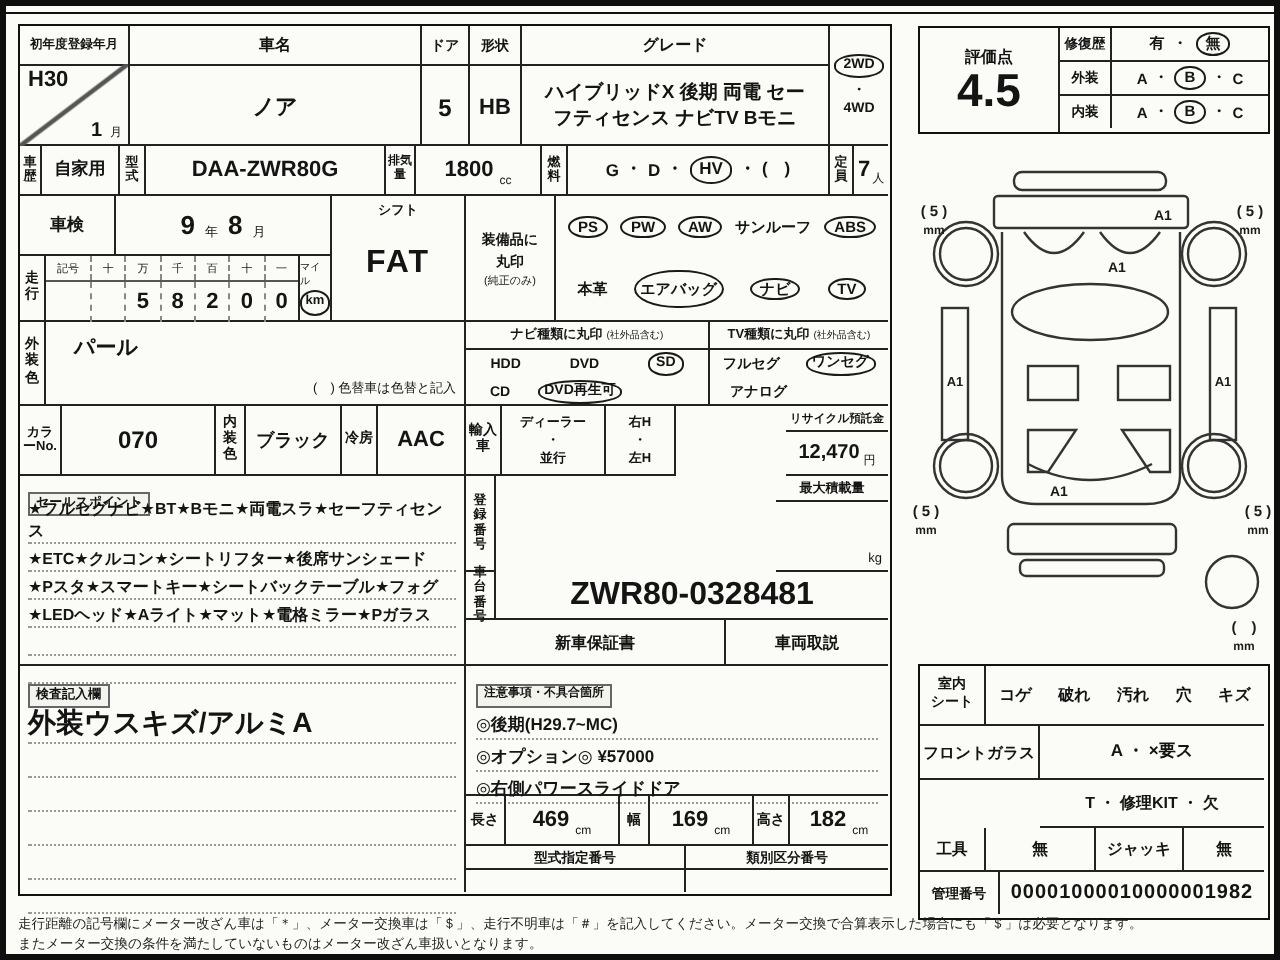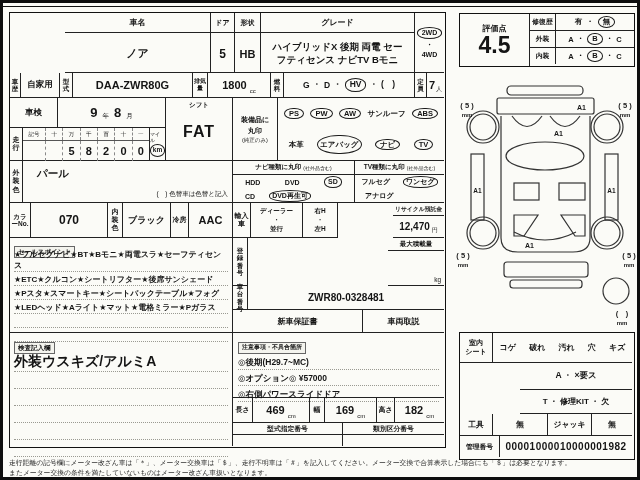--- a/index.html
+++ b/index.html
@@ -22,20 +22,28 @@
   svg text{font-family:"Liberation Sans","DejaVu Sans",sans-serif;font-weight:bold;fill:#1a1a1a;}
 </style>
 </head>
 <body>
 
 <div class="sheet">
   <div class="a" style="left:0;top:3px;width:634px;border-top:1.6px solid #111"></div>
 
   <div class="a ltable">
 
+    <div class="a bR bB" style="left:0;top:0;width:55px;height:60px">
+      <div class="bB cen" style="height:19px;font-size:6.3px;font-weight:bold">初年度登録年月</div>
+      <div class="a" style="left:0;top:19px;width:100%;height:41px;background:linear-gradient(to bottom right,transparent 47.5%,#555 49%,#555 51%,transparent 52.5%)">
+        <span class="a v" style="left:4px;top:2px;font-size:11px">H30</span>
+        <span class="a v" style="right:13px;bottom:2px;font-size:10px">1</span>
+        <span class="a" style="right:3px;bottom:2px;font-size:6px">月</span>
+      </div>
+    </div>
     <div class="a bR bB" style="left:55px;top:0;width:146px;height:60px">
       <div class="bB cen hd" style="height:19px">車名</div>
       <div class="cen v" style="height:41px;font-size:11px">ノア</div>
     </div>
     <div class="a bR bB" style="left:201px;top:0;width:24px;height:60px">
       <div class="bB cen" style="height:19px;font-size:7px;font-weight:bold">ドア</div>
       <div class="cen v" style="height:41px;font-size:12px">5</div>
     </div>
     <div class="a bR bB" style="left:225px;top:0;width:26px;height:60px">
       <div class="bB cen" style="height:19px;font-size:7px;font-weight:bold">形状</div>
@@ -204,21 +212,21 @@
       <div class="dot" style="height:13px"></div>
       <div class="dot" style="height:13px"></div>
     </div>
 
     <div class="a bR bB vt" style="left:223px;top:225px;width:15px;height:48px;font-size:6.5px">登録番号</div>
     <div class="a bB" style="left:378px;top:225px;width:56px;height:48px">
       <div class="bB cen" style="height:12px;font-size:6.5px;font-weight:bold">最大積載量</div>
       <span class="a" style="right:3px;bottom:2px;font-size:6.5px">kg</span>
     </div>
     <div class="a bR bB vt" style="left:223px;top:273px;width:15px;height:24px;font-size:6.5px">車台番号</div>
-    <div class="a bB cen v" style="left:238px;top:273px;width:196px;height:24px;font-size:10px">ZWR80-0328481</div>
+    <div class="a bB cen v" style="left:238px;top:273px;width:196px;height:24px;font-size:16px">ZWR80-0328481</div>
     <div class="a bR bB cen" style="left:223px;top:297px;width:130px;height:23px;font-size:8px;font-weight:bold">新車保証書</div>
     <div class="a bB cen" style="left:353px;top:297px;width:81px;height:23px;font-size:8px;font-weight:bold">車両取説</div>
 
     <div class="a bR" style="left:0;top:320px;width:223px;height:113px;padding:3px 4px">
       <span class="tab">検査記入欄</span>
       <div class="dot" style="height:17px;font-size:14px;font-weight:bold;display:flex;align-items:flex-end">外装ウスキズ/アルミA</div>
       <div class="dot" style="height:16px"></div>
       <div class="dot" style="height:16px"></div>
       <div class="dot" style="height:16px"></div>
       <div class="dot" style="height:16px"></div>
@@ -345,20 +353,21 @@
         <span>室内</span>
         <span>シート</span>
       </div>
       <div class="a bB" style="left:33px;top:0;width:139px;height:30px;display:flex;align-items:center;justify-content:space-around;font-size:8px;font-weight:bold">
         <span>コゲ</span>
         <span>破れ</span>
         <span>汚れ</span>
         <span>穴</span>
         <span>キズ</span>
       </div>
+      <div class="a bR bB cen" style="left:0;top:30px;width:60px;height:27px;font-size:7.8px;font-weight:bold">フロントガラス</div>
       <div class="a bB cen" style="left:60px;top:30px;width:112px;height:27px;font-size:8.5px;font-weight:bold">A ・ ×要ス</div>
       <div class="a bB cen" style="left:60px;top:57px;width:112px;height:24px;font-size:8px;font-weight:bold">T ・ 修理KIT ・ 欠</div>
       <div class="a bR bB cen" style="left:0;top:81px;width:33px;height:22px;font-size:7.8px;font-weight:bold">工具</div>
       <div class="a bR bB cen" style="left:33px;top:81px;width:55px;height:22px;font-size:8px;font-weight:bold">無</div>
       <div class="a bR bB cen" style="left:88px;top:81px;width:44px;height:22px;font-size:7.8px;font-weight:bold">ジャッキ</div>
       <div class="a bB cen" style="left:132px;top:81px;width:40px;height:22px;font-size:8px;font-weight:bold">無</div>
       <div class="a bR cen" style="left:0;top:103px;width:40px;height:21px;font-size:6.8px;font-weight:bold">管理番号</div>
       <div class="a cen v" style="left:40px;top:103px;width:132px;height:21px;font-size:10px;letter-spacing:0.5px">00001000010000001982</div>
     </div>
   </div>

